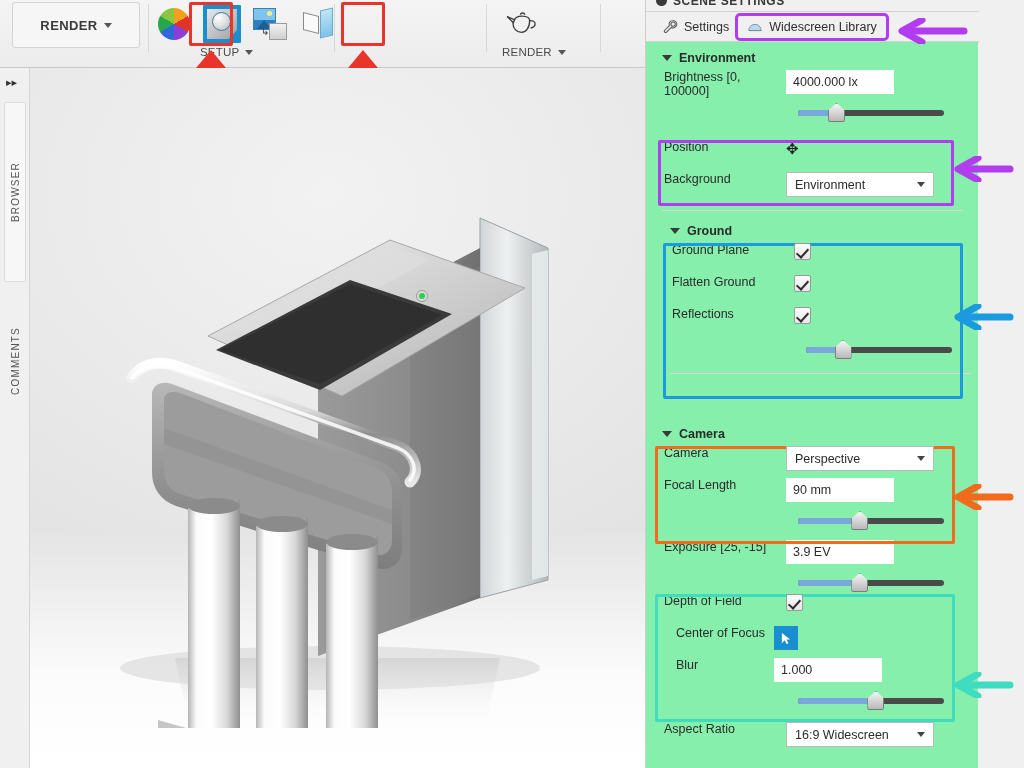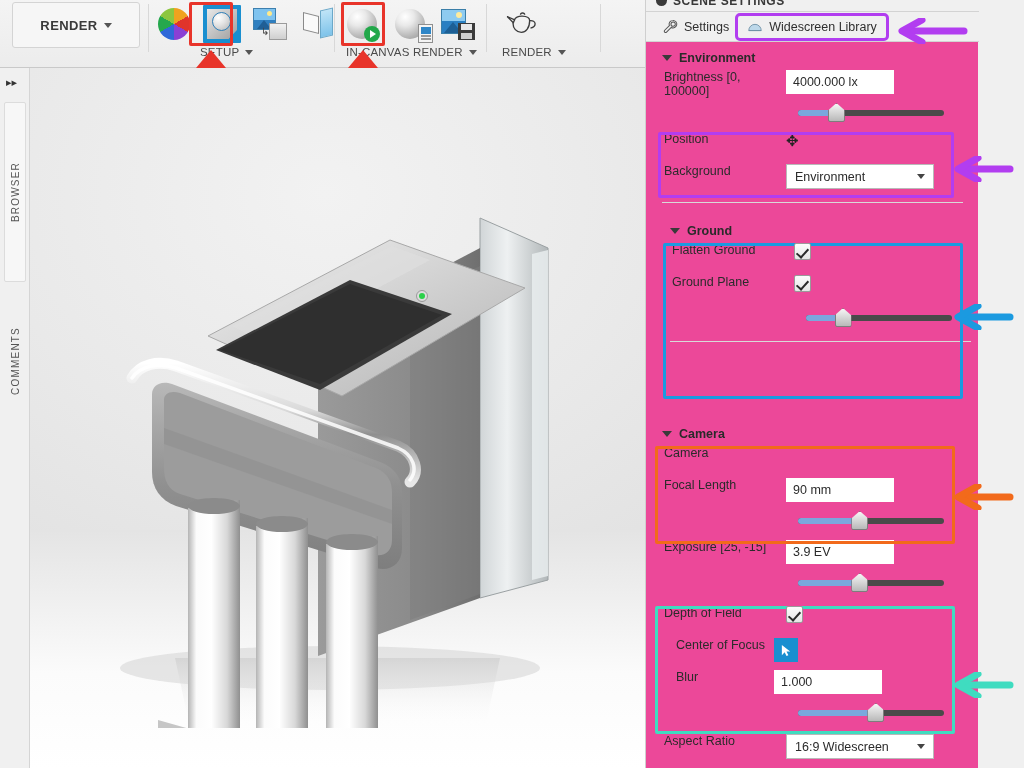--- a/index.html
+++ b/index.html
@@ -130,21 +130,21 @@
   }
   .floor {
     position:absolute; left:0; bottom:0; width:100%; height:34%;
     background: linear-gradient(#e4e4e4, #fbfbfb 60%, #ffffff);
   }
   .machine { position:absolute; left:50px; top:60px; width:520px; height:600px; }
 
   
   .panel {
     position:absolute; left:645px; top:0; width:333px; height:768px;
-    background:#ec4899; border-left:1px solid #cfcfcf;
+    background:#86efac; border-left:1px solid #cfcfcf;
   }
   .panel-title-bar {
     position:absolute; left:0; top:-10px; width:333px; height:22px;
     background:#f0f0f0; border-bottom:1px solid #d3d3d3;
     display:flex; align-items:center; padding-left:10px; gap:6px;
   }
   .panel-title-text { font-size:12px; font-weight:bold; color:#3a3a3a; letter-spacing:.5px; }
   .dot-icon { width:11px;height:11px;border-radius:50%;background:#3a3a3a; }
 
   .tabs {
@@ -249,44 +249,20 @@
           </div>
         </div>
       </div>
       <div class="tb-caption" style="left:48px">
         <span>SETUP</span><span class="caret"></span>
       </div>
     </div>
 
     <div class="tb-divider" style="left:334px"></div>
 
-    <div class="tb-group" style="left:340px">
-      <div class="tb-items">
-        <div class="tb-btn">
-          <div class="sphere">
-            <div class="play-badge"></div>
-          </div>
-        </div>
-        <div class="tb-btn">
-          <div class="sphere">
-            <div class="gear-badge"></div>
-          </div>
-        </div>
-        <div class="tb-btn">
-          <div class="saveimg">
-            <div class="ph"></div>
-              <div class="sun2"></div>
-              <div class="fd"></div>
-          </div>
-        </div>
-      </div>
-      <div class="tb-caption" style="left:6px">
-        <span>IN-CANVAS RENDER</span><span class="caret"></span>
-      </div>
-    </div>
 
     <div class="tb-divider" style="left:486px"></div>
 
     <div class="tb-group" style="left:496px">
       <div class="tb-items">
         <div class="tb-btn" style="width:54px">
           <svg class="teapot" viewBox="0 0 48 34">
             <path d="M14 12 C14 6, 32 6, 32 13 C32 22, 27 27, 22 27 C16 27, 12 22, 12 16 Z" fill="none" stroke="#3c3c3c" stroke-width="1.6"></path>
             <path d="M32 13 C40 12, 41 20, 33 22" fill="none" stroke="#3c3c3c" stroke-width="1.6"></path>
             <path d="M14 12 L5 8 L13 16" fill="none" stroke="#3c3c3c" stroke-width="1.6"></path>
@@ -458,21 +434,21 @@
         </div>
       </div>
       <div class="slider-row">
         <div class="slider">
           <div class="track"></div>
             <div class="fill" style="width:26%"></div>
           <div class="knob" style="left:calc(26% - 8px)"></div>
         </div>
       </div>
 
-      <div style="position:relative;margin:8px 0 0 0">
+      <div style="position:relative;margin:16px 0 0 0">
         <div class="ann" style="left:12px;top:0px;width:296px;height:66px;border:3px solid #b23df0"></div>
         <div class="row">
           <span class="lbl">Position</span>
           <span class="move-icon">✥</span>
         </div>
         <div class="row">
           <span class="lbl">Background</span>
           <div class="selectbox">
             <span>Environment</span>
             <span class="sc"></span>
@@ -485,25 +461,29 @@
     <div style="position:absolute;top:218px;left:8px;width:333px">
       <div class="section-head">
         <span class="tri"></span>
         <span>Ground</span>
       </div>
 
       <div style="position:relative">
         <div class="ann" style="left:9px;top:0px;width:300px;height:156px;border:3px solid #1b9ae0"></div>
 
         <div class="row">
+          <span class="lbl">Ground Plane</span>
+          <div class="checkbox"></div>
+        </div>
+        <div class="row">
           <span class="lbl">Flatten Ground</span>
           <div class="checkbox"></div>
         </div>
         <div class="row">
-          <span class="lbl">Ground Plane</span>
+          <span class="lbl">Reflections</span>
           <div class="checkbox"></div>
         </div>
         <div class="slider-row">
           <div class="slider">
             <div class="track"></div>
               <div class="fill" style="width:25%"></div>
             <div class="knob" style="left:calc(25% - 8px)"></div>
           </div>
         </div>
       </div>
@@ -513,20 +493,24 @@
     <div style="position:absolute;top:421px;left:0;width:333px">
       <div class="section-head">
         <span class="tri"></span>
         <span>Camera</span>
       </div>
 
       <div style="position:relative">
         <div class="ann" style="left:9px;top:0px;width:300px;height:98px;border:3px solid #f26a1b"></div>
         <div class="row">
           <span class="lbl">Camera</span>
+          <div class="selectbox">
+            <span>Perspective</span>
+            <span class="sc"></span>
+          </div>
         </div>
         <div class="row">
           <span class="lbl">Focal Length</span>
           <div class="textbox">
             <span>90 mm</span>
           </div>
         </div>
         <div class="slider-row">
           <div class="slider">
             <div class="track"></div>
@@ -543,21 +527,21 @@
         </div>
       </div>
       <div class="slider-row">
         <div class="slider">
           <div class="track"></div>
             <div class="fill" style="width:42%"></div>
           <div class="knob" style="left:calc(42% - 8px)"></div>
         </div>
       </div>
 
-      <div style="position:relative;margin-top:12px">
+      <div style="position:relative;margin-top:0">
         <div class="ann" style="left:9px;top:0px;width:300px;height:128px;border:3px solid #3fdcc0"></div>
         <div class="row">
           <span class="lbl">Depth of Field</span>
           <div class="checkbox"></div>
         </div>
         <div class="row indent">
           <span class="lbl">Center of Focus</span>
           <div class="pick-btn">
             <svg width="13" height="13" viewBox="0 0 14 14">
               <polygon points="2,1 2,12 5,9 7,13 9,12 7,8 11,8" fill="#ffffff"></polygon>

